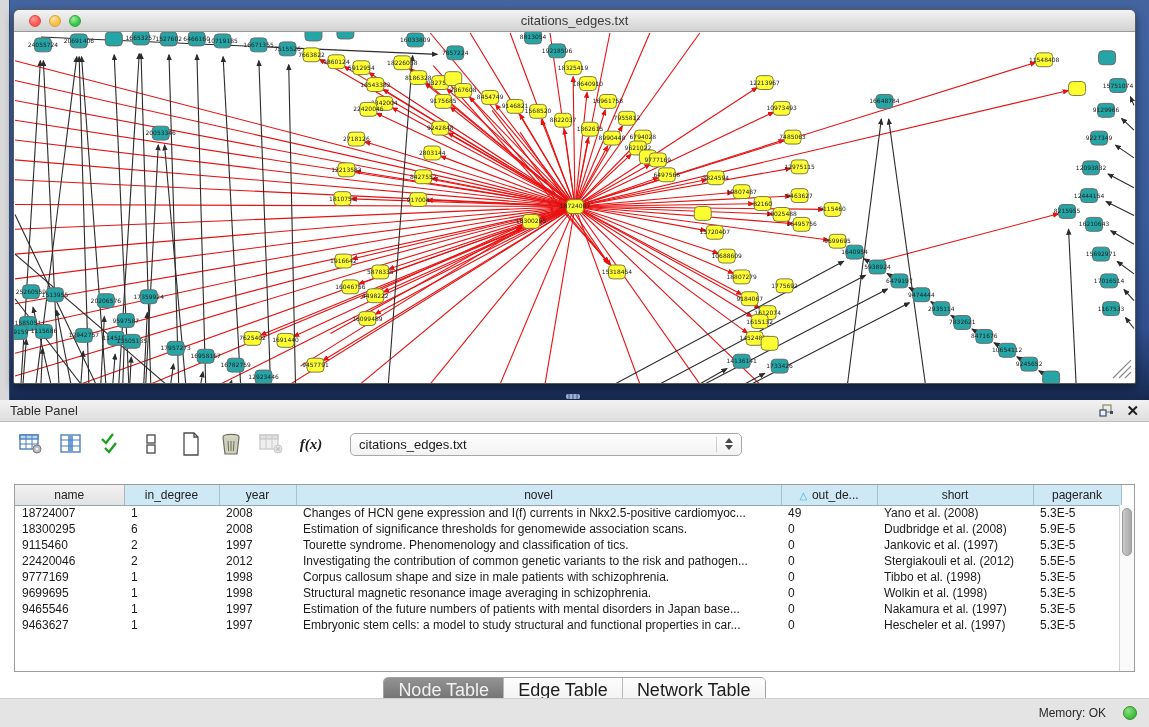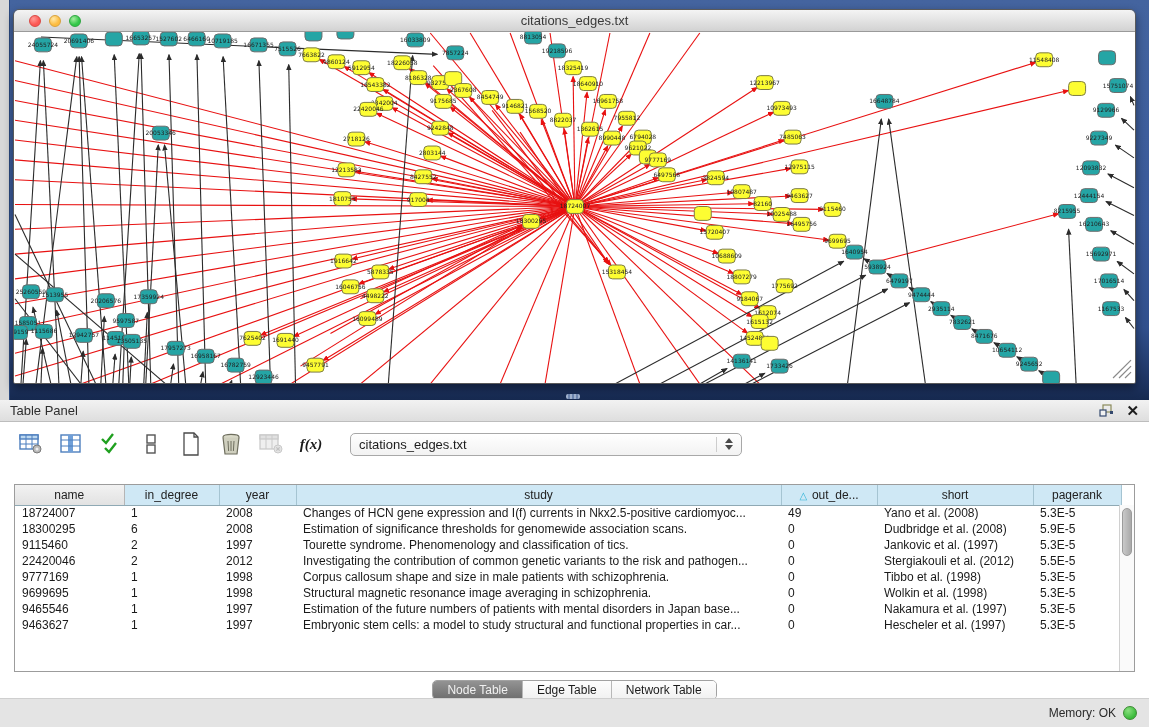--- a/index.html
+++ b/index.html
@@ -57,27 +57,27 @@
   table.attr th.first { background:linear-gradient(180deg,#f2f2f2,#e2e2e2); border-right:1px solid #b5b5b5; }
   table.attr td { height:16px; padding:0 4px 0 7px; white-space:nowrap; overflow:hidden; border:none; }
   .sort-arrow { color:#33b5d8; font-size:10px; padding-right:2px; }
   .vscroll { position:absolute; right:0; top:20px; bottom:0; width:15px; background:#fafafa; border-left:1px solid #d0d0d0; }
   .vscroll .thumb { position:absolute; left:2px; top:3px; width:10px; height:48px; border-radius:6px;
     background:linear-gradient(90deg,#c9c9c9,#a9a9a9); border:1px solid #9b9b9b; }
 
   .tabbar { position:absolute; left:0; right:0; top:276px; height:28px; display:flex; justify-content:center; align-items:center; }
   .segmented { display:flex; border:1px solid #a2a2a2; border-radius:5px; overflow:hidden; background:#fcfcfc;
     box-shadow:0 1px 1px rgba(255,255,255,.9); }
-  .segmented .seg { padding:2px 14px; font-size:12px; color:#1c1c1c; border-right:1px solid #b8b8b8; background:linear-gradient(180deg,#fdfdfd,#f1f1f1); }
+  .segmented .seg { padding:2px 14px; font-size:18px; color:#1c1c1c; border-right:1px solid #b8b8b8; background:linear-gradient(180deg,#fdfdfd,#f1f1f1); }
   .segmented .seg:last-child { border-right:none; }
   .segmented .seg.sel { background:linear-gradient(180deg,#939393,#6e6e6e); color:#f1f1f1; }
 
   
   .statusbar { position:absolute; left:0; top:698px; width:1149px; height:29px; background:#e4e4e4;
-    border-top:1px solid #cfcfcf; display:flex; align-items:center; justify-content:flex-end; padding-right:12px; gap:7px;
+    border-top:1px solid #cfcfcf; display:flex; align-items:center; justify-content:flex-end; padding-right:12px; gap:17px;
     font-size:12px; color:#2a2a2a; }
   .mem-dot { width:14px; height:14px; border-radius:50%; border:1px solid #3c8a33;
     background:radial-gradient(circle at 35% 30%,#8ae07f,#3bbb3b 70%); display:inline-block; }
 </style>
 </head>
 <body>
 
 <div class="screen">
 
   <div class="network-area">
@@ -856,21 +856,21 @@
             <col style="width: 485px;">
             <col style="width: 96px;">
             <col style="width: 156px;">
             <col style="width: 88px;">
           </colgroup>
         <thead>
             <tr id="hrow">
               <th class="first">name</th>
               <th>in_degree</th>
               <th>year</th>
-              <th>study</th>
+              <th>novel</th>
               <th><span class="sort-arrow">△ </span>out_de...</th>
               <th>short</th>
               <th>pagerank</th>
             </tr>
           </thead>
         <tbody id="tbody">
             <tr>
               <td>18724007</td>
               <td>1</td>
               <td>2008</td>

